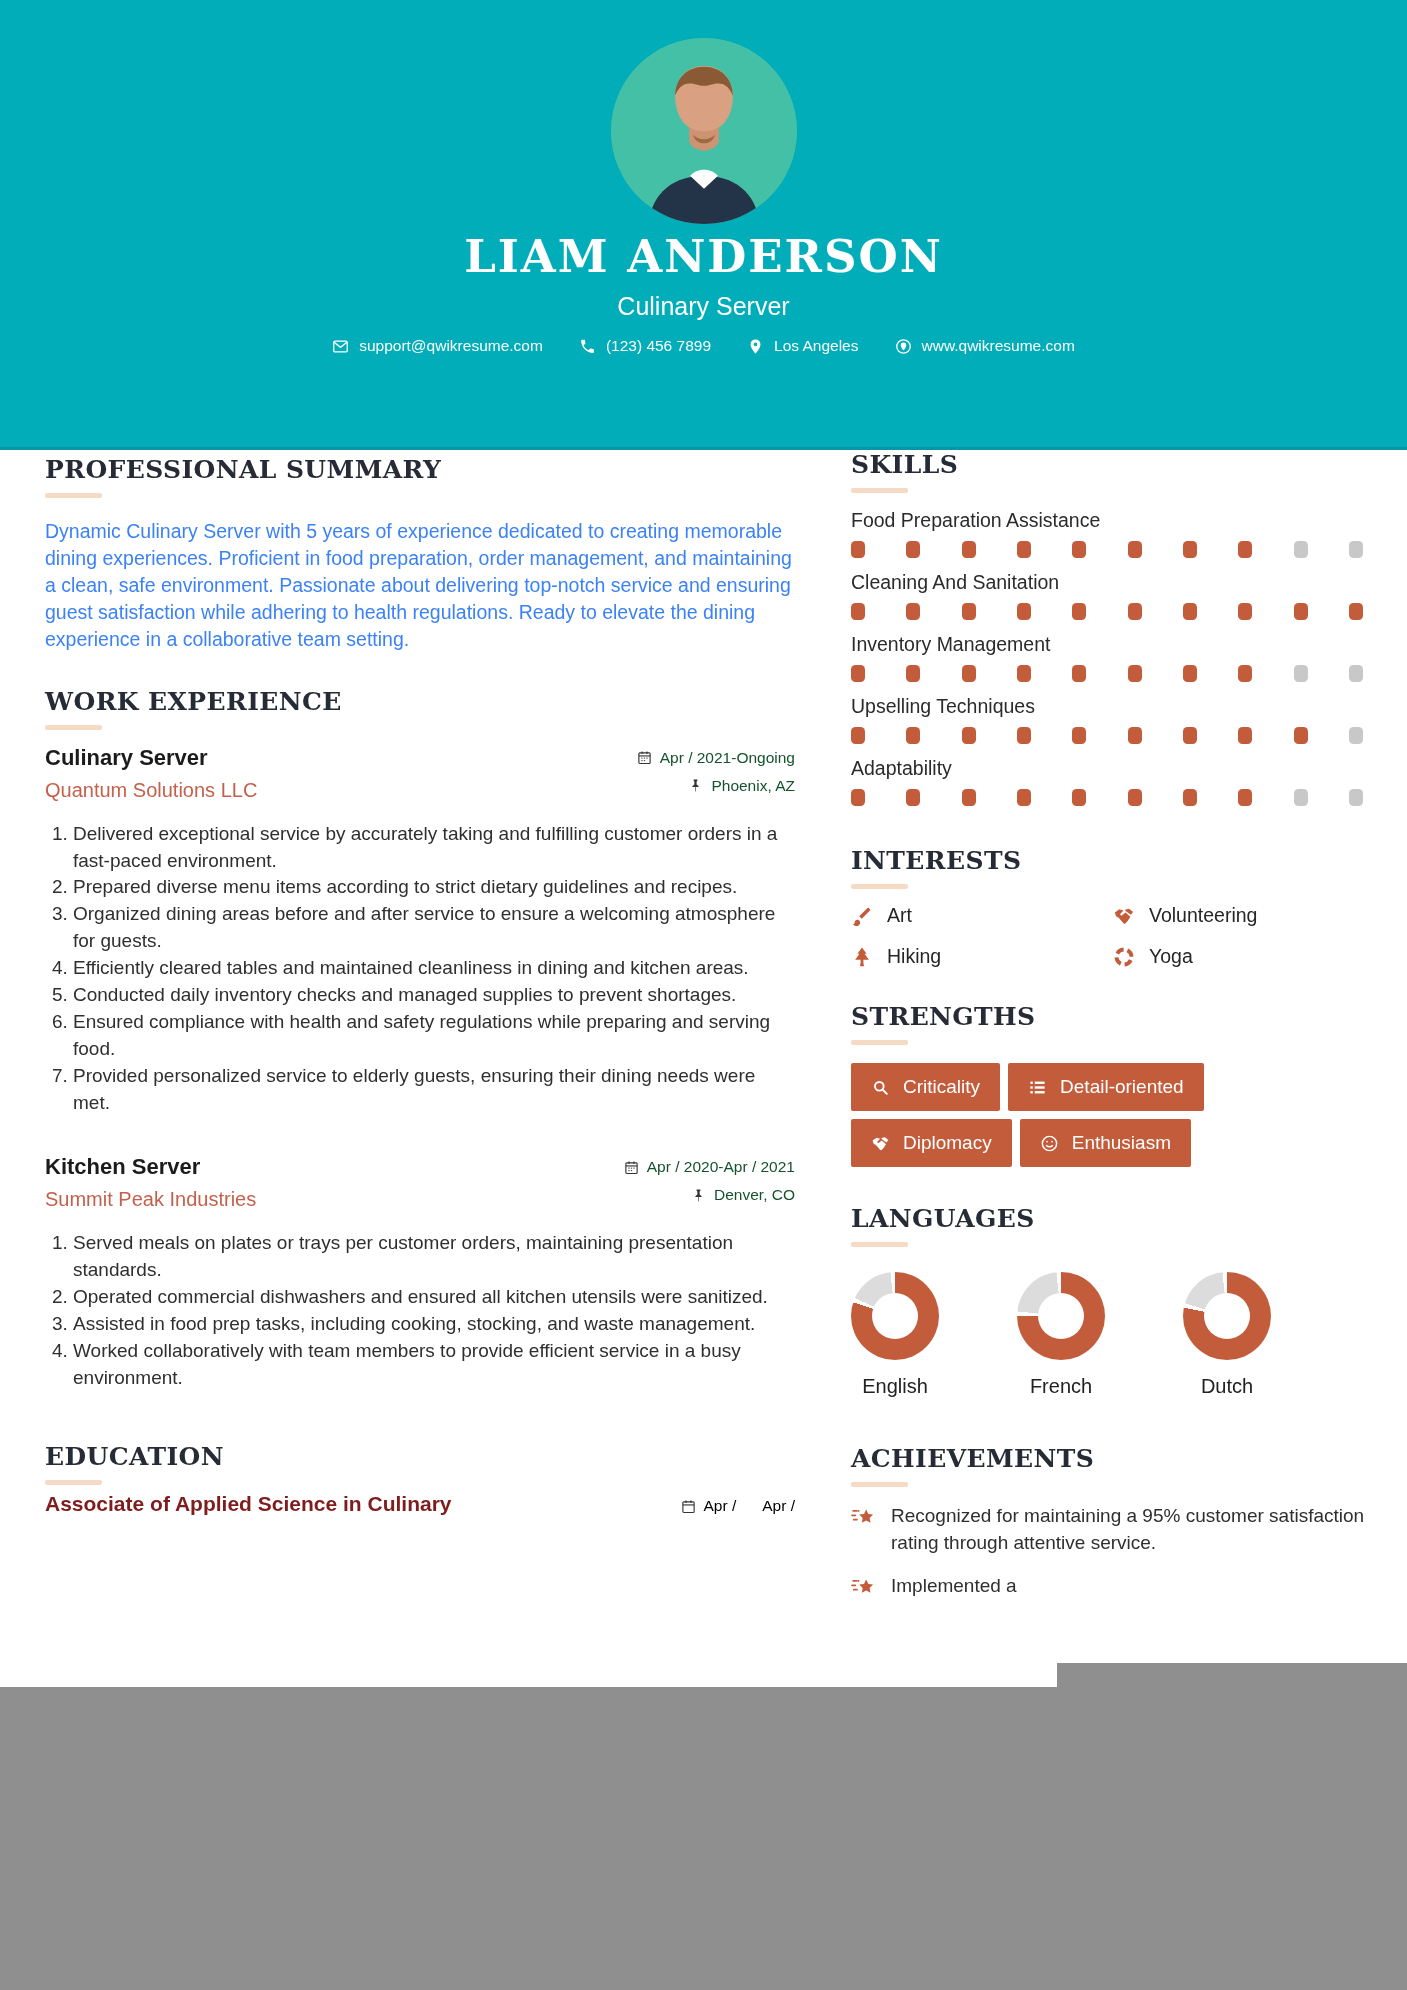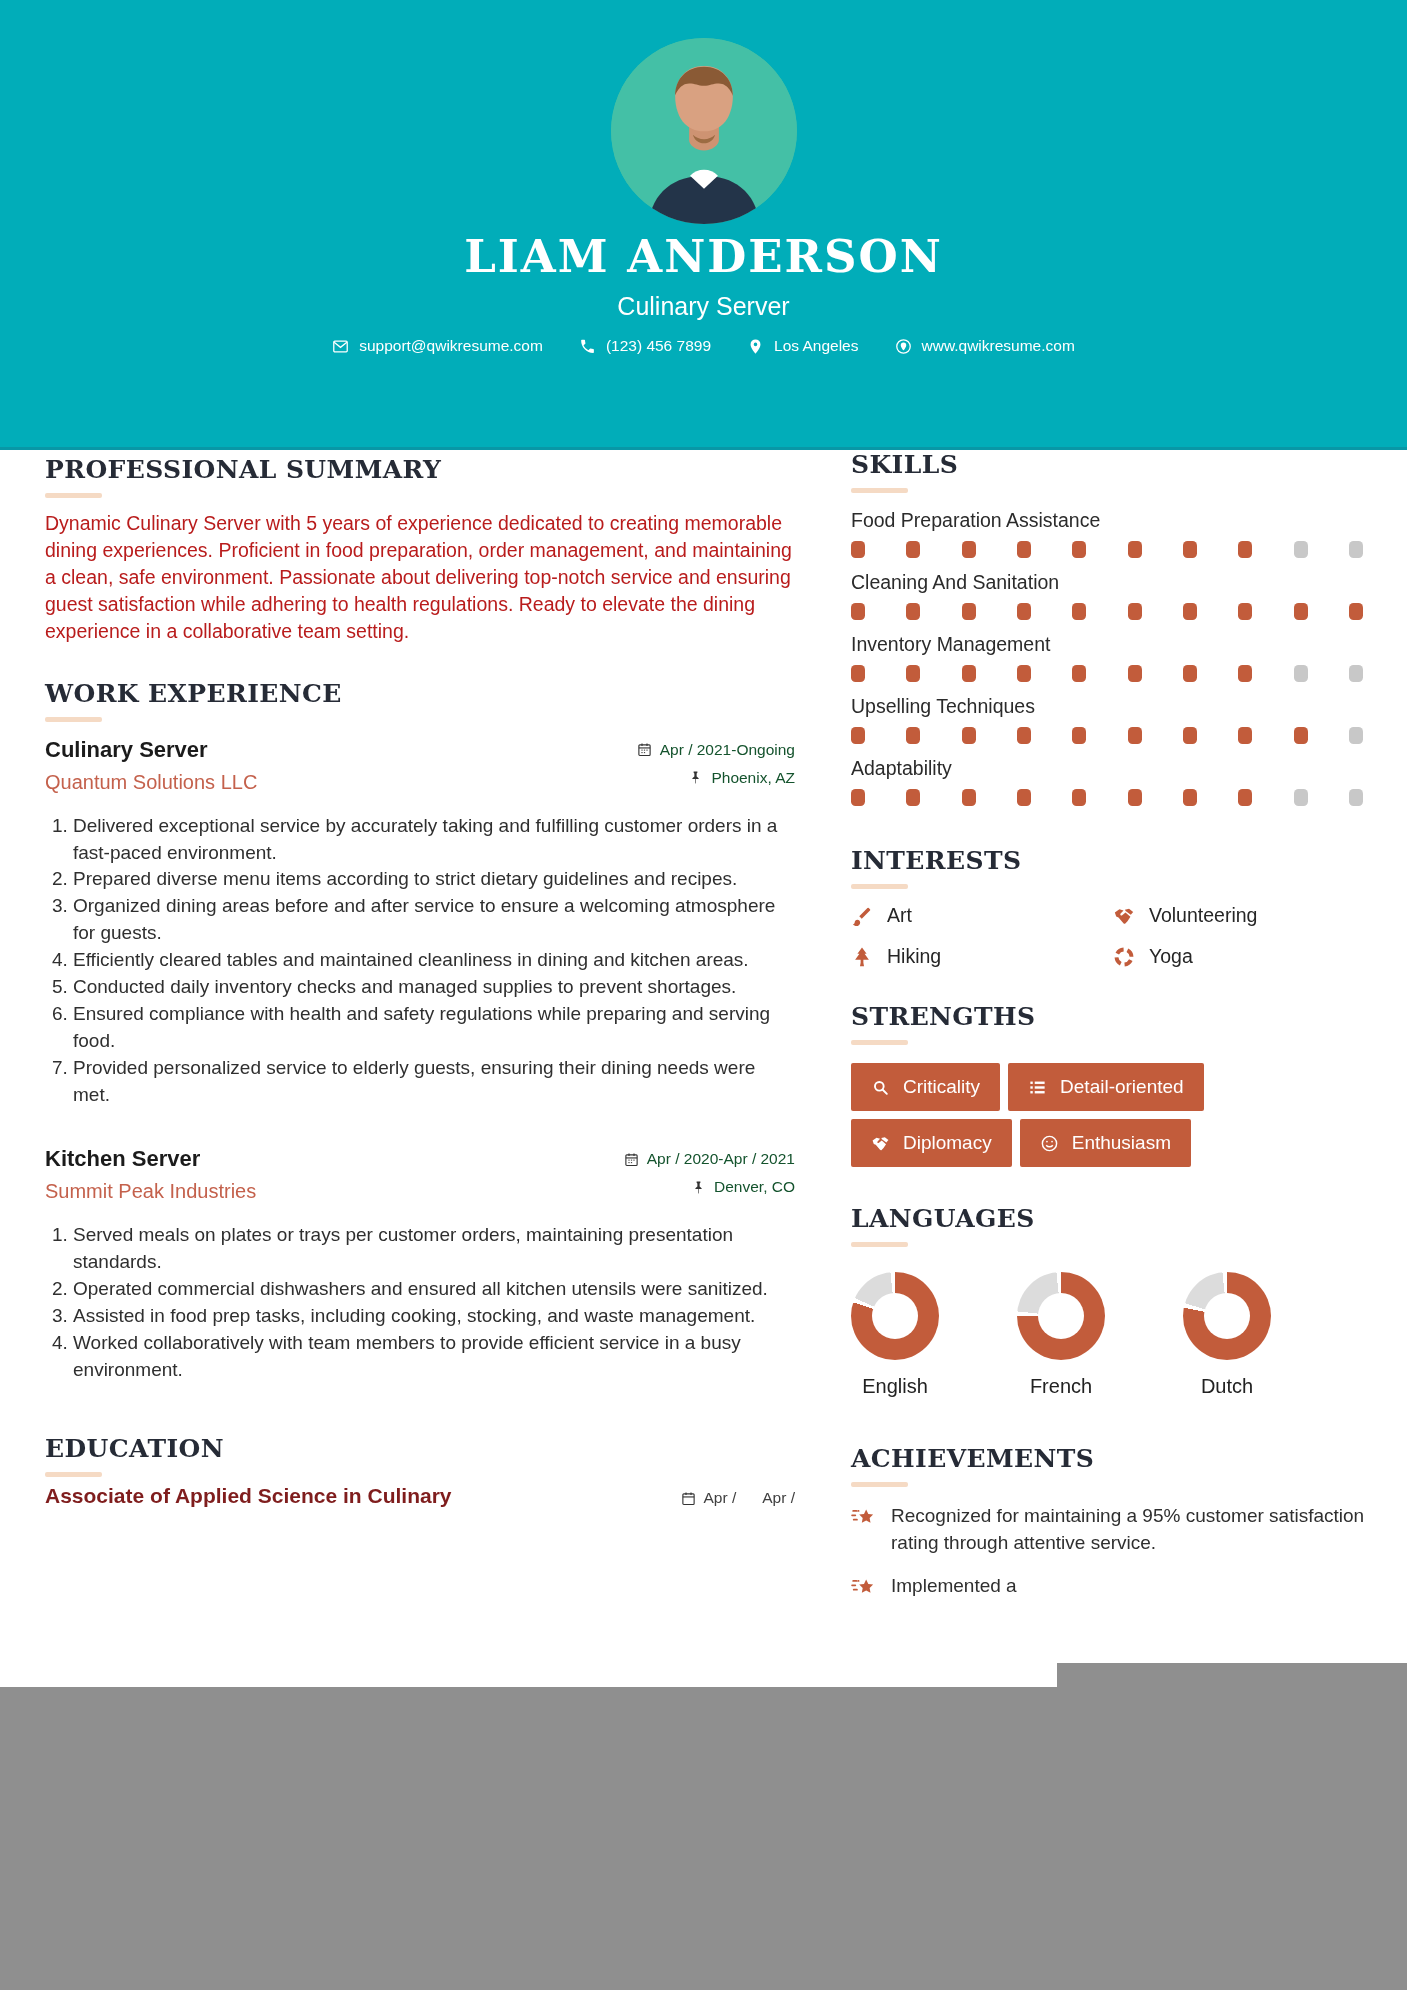--- a/index.html
+++ b/index.html
@@ -24,35 +24,35 @@
 
   
   .col-left  { position:absolute; left:45px;  top:455px; width:750px; }
   .col-right { position:absolute; left:851px; top:450px; width:519px; }
 
   .sec-h { font-family:"DejaVu Serif","Liberation Serif",serif; font-weight:700;
            font-size:25px; color:var(--heading); letter-spacing:.4px; }
   .sec-u { width:57px; height:5px; background:var(--underline); border-radius:2px; margin-top:9px; }
 
   
-  .summary-text { margin-top:12px; font-size:19.5px; line-height:1.38; color:#b91c1c; }
+  .summary-text { margin-top:20px; font-size:19.5px; line-height:1.38; color:#3b82f6; }
   .sec-work { margin-top:34px; }
   .job { margin-top:15px; }
   .job + .job { margin-top:37px; }
   .job-head { display:flex; justify-content:space-between; align-items:flex-start; }
   .jtitle { font-size:22px; font-weight:700; color:#1b1b1b; }
   .jcompany { font-size:20px; color:var(--company); margin-top:8px; }
   .jmeta { text-align:right; font-size:15.5px; color:#14532d; padding-top:4px; }
   .meta-line { display:flex; justify-content:flex-end; align-items:center; gap:8px; margin-bottom:10px; }
   .meta-line svg { width:15px; height:15px; color:#333; display:block; }
   ol.bullets { margin:16px 0 0 0; padding-left:28px; font-size:19px; line-height:1.42; color:#2f2f2f; }
   .sec-edu { margin-top:50px; }
   .edu-row { display:flex; justify-content:space-between; margin-top:7px; }
   .edu-degree { font-size:21px; font-weight:700; color:#7f1d1d; }
-  .edu-dates { display:flex; gap:26px; font-size:15.5px; color:#404040; padding-top:4px; }
+  .edu-dates { display:flex; gap:26px; font-size:15.5px; color:#000000; padding-top:4px; }
   .edu-frag { display:flex; align-items:center; gap:8px; }
   .edu-frag svg { width:15px; height:15px; color:#333; display:block; }
 
   
   .skill-list { margin-top:16px; }
   .skill { margin-bottom:13px; }
   .skill-name { font-size:19.5px; color:#2b2b2b; margin-bottom:9px; }
   .dots { display:flex; justify-content:space-between; width:512px; }
   .dot { width:14px; height:17px; border-radius:4.5px; background:var(--dot-empty); }
   .dot.filled { background:var(--accent); }

